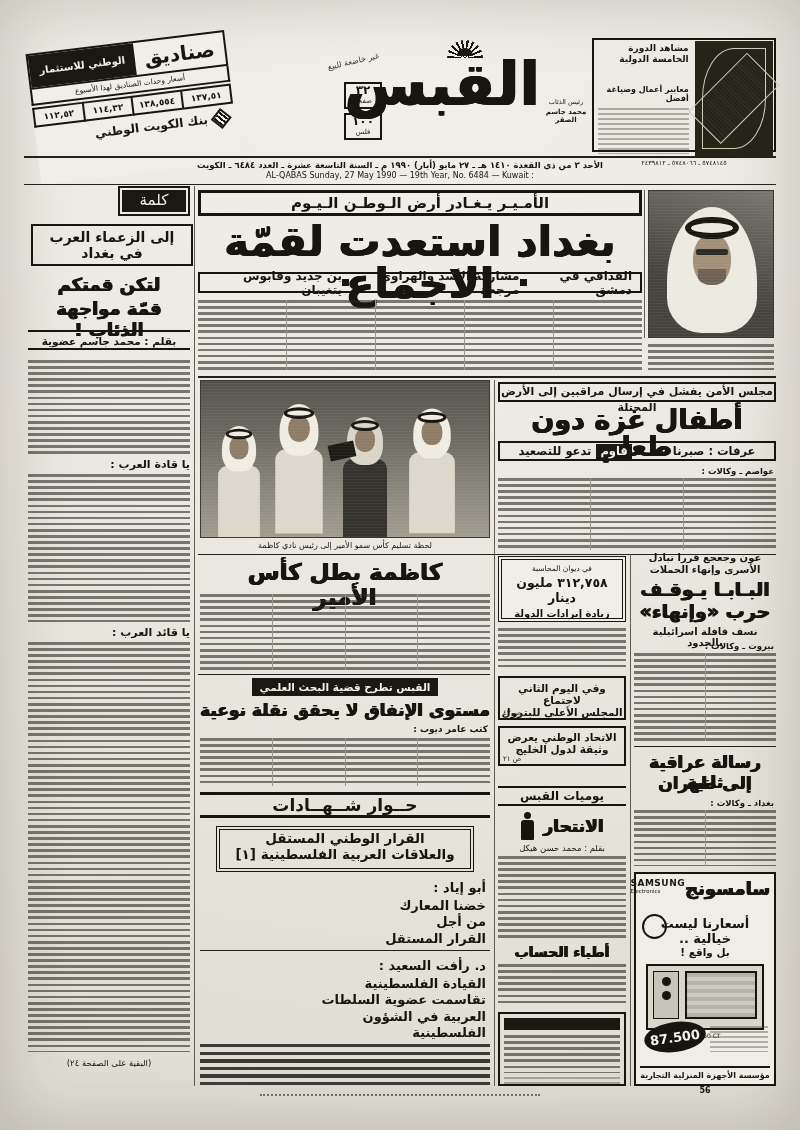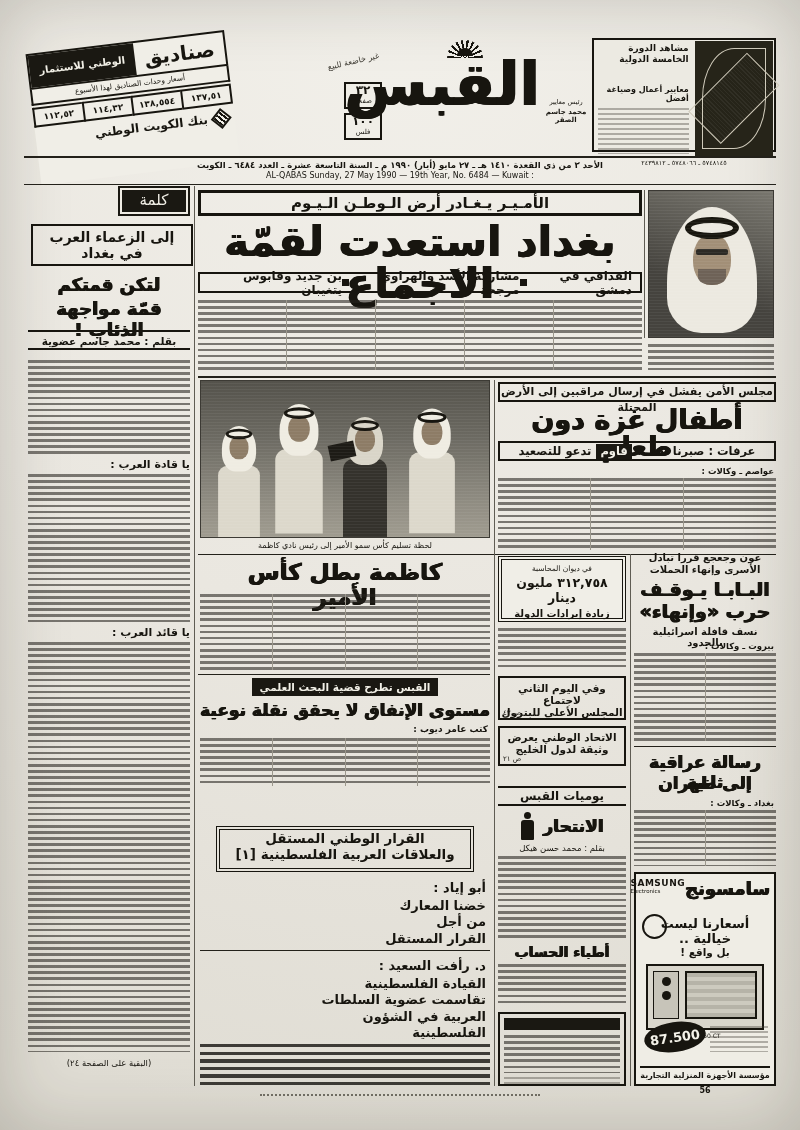--- a/index.html
+++ b/index.html
@@ -86,21 +86,21 @@
     <div style="font-size:7px;line-height:9px">فلس</div>
   </div>
 
   <div class="abs c" style="left:390px;top:40px;width:150px;height:106px">
     <span class="sun"></span>
     <span class="sunin" style="display:block"></span>
     <div class="logoTxt">القبس</div>
   </div>
 
   <div class="abs c" style="left:542px;top:98px;width:48px">
-    <div style="font-size:6.5px">رئيس معايير</div>
+    <div style="font-size:6.5px">رئيس الذئاب</div>
     <div class="b" style="font-size:7px;margin-top:2px">محمد جاسم الصقر</div>
   </div>
 
   <div class="abs bd" style="left:592px;top:38px;width:184px;height:114px;background:#eceae2;padding:1px;display:flex;flex-direction:column">
     <div style="flex:1;display:flex;gap:3px">
       <div class="orn grain" style="flex:0 0 44%"></div>
       <div style="flex:1;padding:2px 3px">
         <div class="b r" style="font-size:9px;line-height:1.25">مشاهد الدورة الخامسة الدولية</div>
         <div class="b r" style="font-size:8px;margin-top:19px">معايير أعمال وصياغة أفضل</div>
         <div class="fzl" style="height:46px;margin-top:5px"></div>
@@ -244,20 +244,21 @@
   <div class="abs c" style="left:498px;top:843px;width:128px;font-size:8.5px">بقلم : محمد حسن هيكل</div>
   <div class="abs fz" style="left:498px;top:856px;width:128px;height:84px"></div>
   <div class="abs c xb" style="left:498px;top:944px;width:128px;font-size:14px">أطباء الحساب</div>
   <div class="abs fz" style="left:498px;top:964px;width:128px;height:42px"></div>
   <div class="abs bd" style="left:498px;top:1012px;width:128px;height:74px;padding:4px">
     <div class="inv" style="height:12px"></div>
     <div class="fz" style="height:38px;margin-top:5px"></div>
     <div class="fzl" style="height:9px;margin-top:4px"></div>
   </div>
 
+  <div class="abs c b" style="left:200px;top:792px;width:290px;height:26px;font-size:17px;line-height:21px;letter-spacing:4px;border-top:3px solid #17150f;border-bottom:3px solid #17150f">حــوار شــهــادات</div>
   <div class="abs c" style="left:216px;top:826px;width:258px;height:46px;border:4px double #17150f;">
     <div class="b" style="font-size:13.5px">القرار الوطني المستقل</div>
     <div class="b" style="font-size:13.5px">والعلاقات العربية الفلسطينية [١]</div>
   </div>
 
   <div class="abs b r" style="left:360px;top:880px;width:126px;font-size:13px">أبو إياد :</div>
 
   <div class="abs r" style="left:256px;top:898px;width:230px;font-size:13px;font-weight:700;line-height:1.25">
     <div>خضنا المعارك</div>
     <div>من أجل</div>

